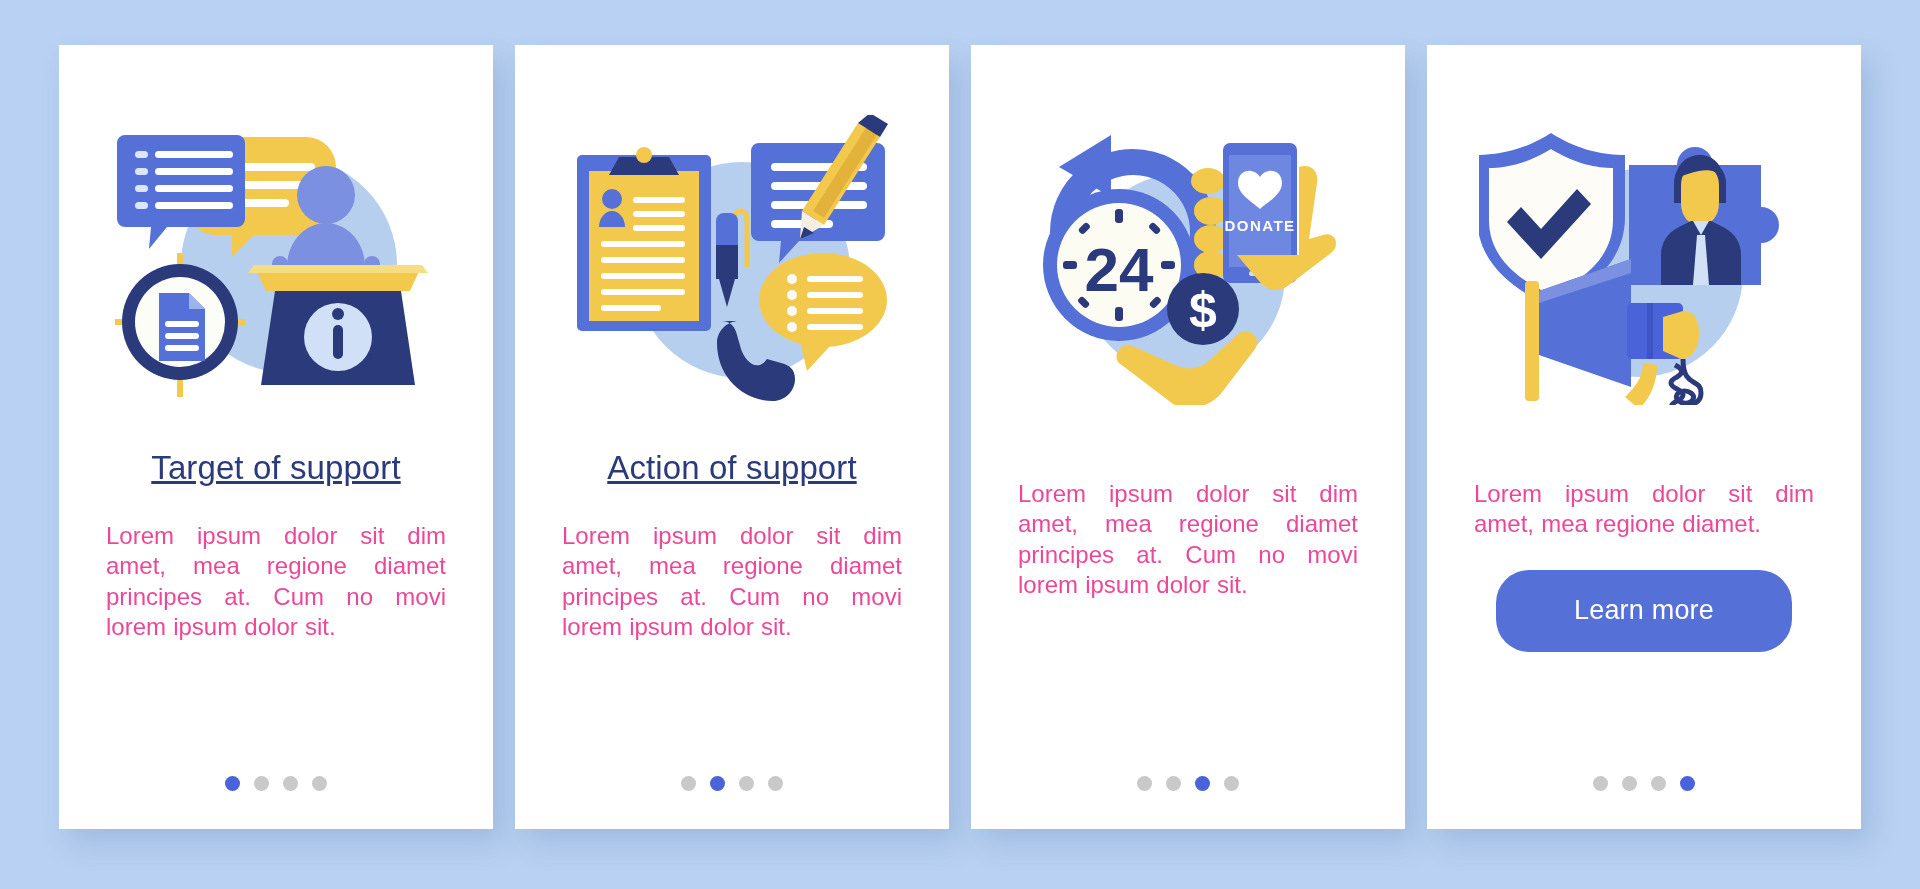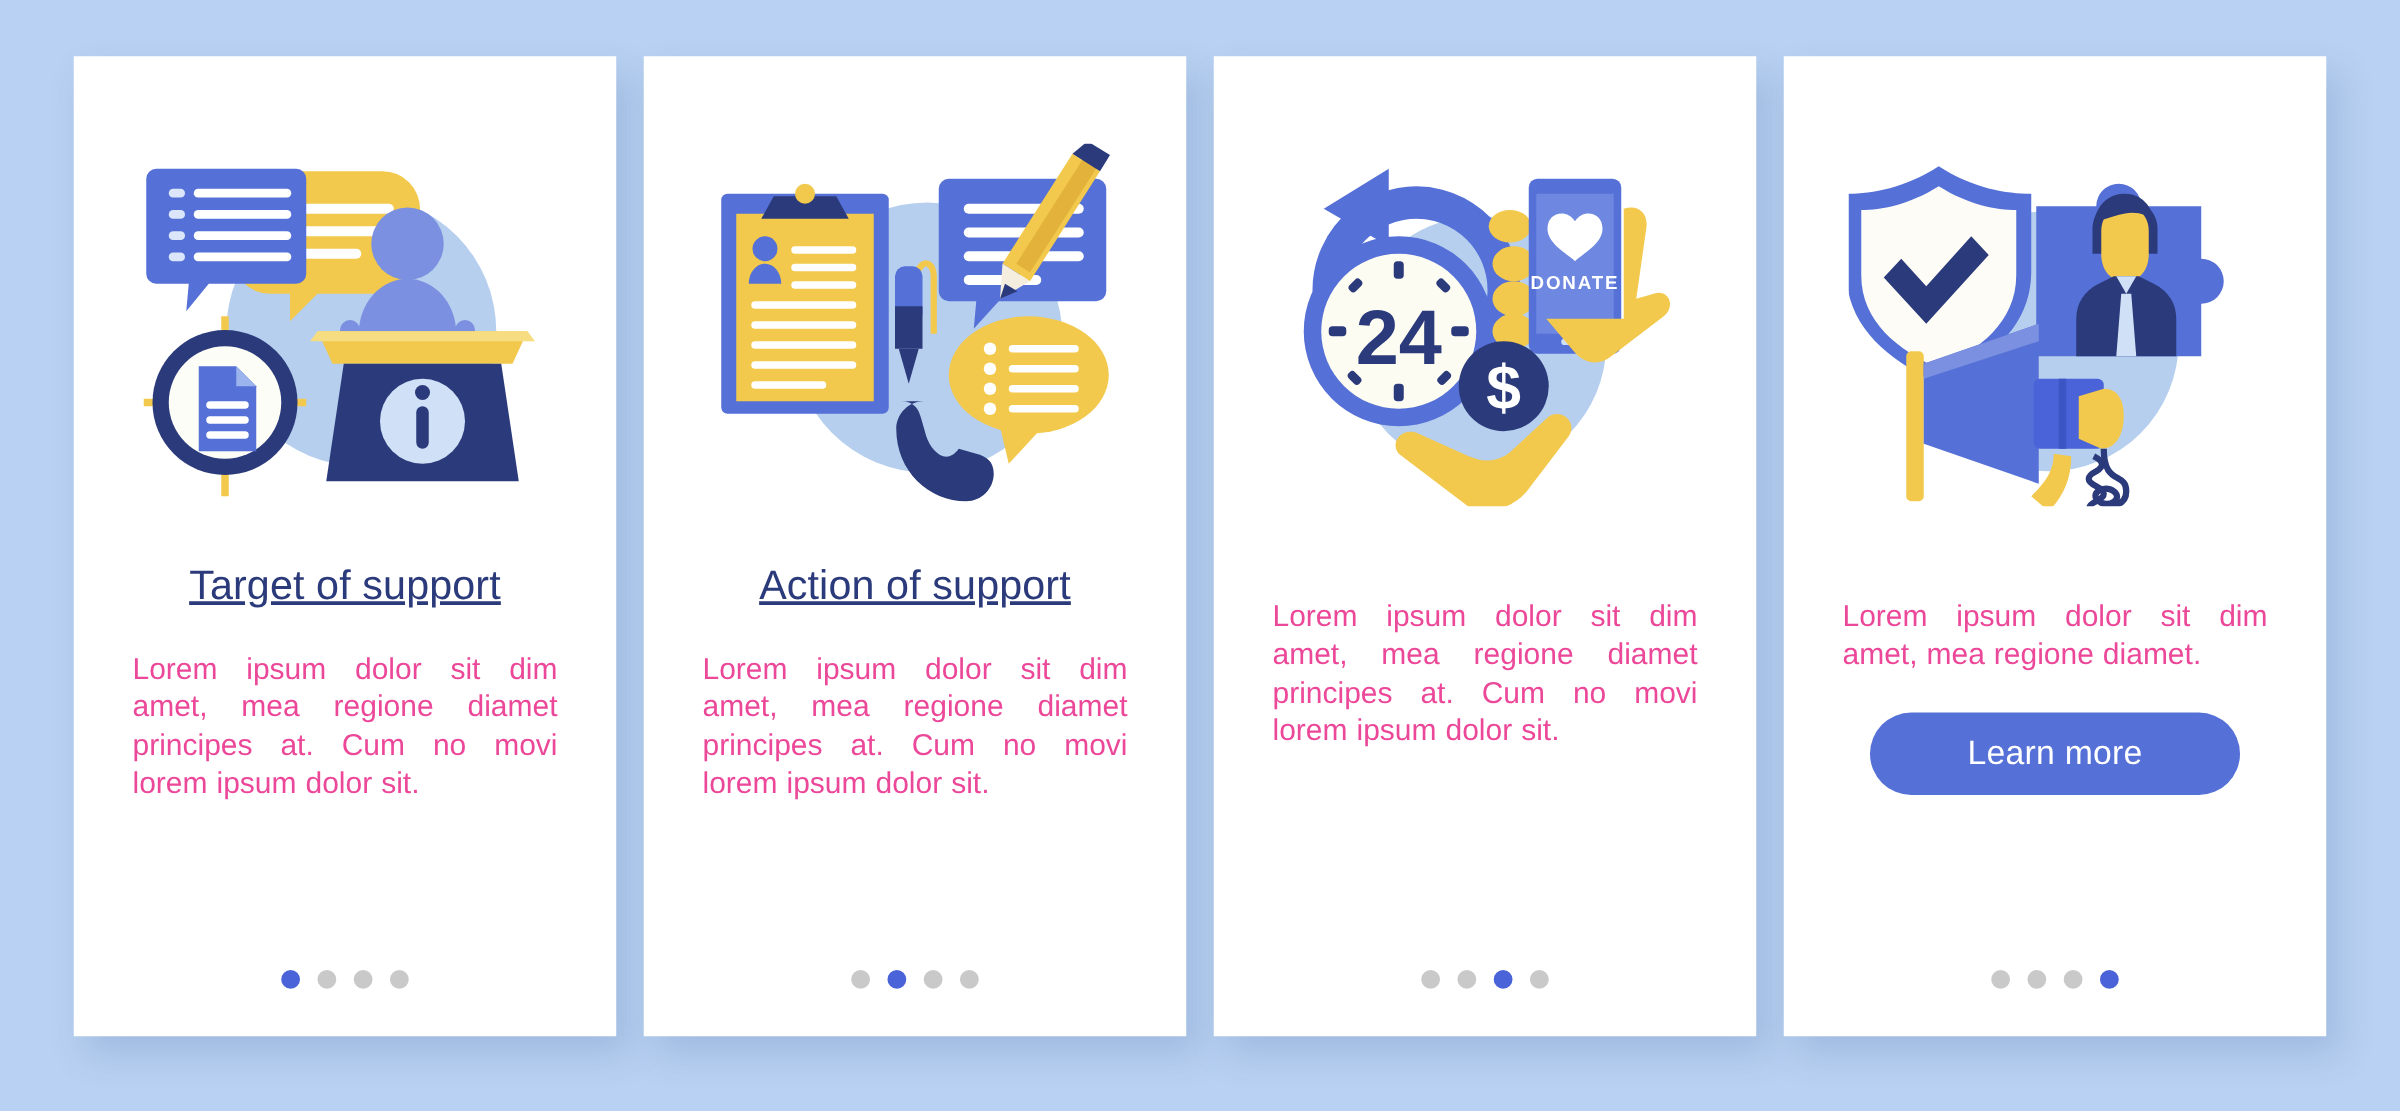--- a/index.html
+++ b/index.html
@@ -60,21 +60,21 @@
     color: #ec4899;
     text-align: justify;
     text-align-last: left;
     word-spacing: .5px;
   }
   .card-body.short { text-align: justify; }
 
   .learn-btn {
     margin-top: 30px;
     width: 296px;
-    height: 66px;
+    height: 82px;
     border: none;
     border-radius: 33px;
     background: #5570d6;
     color: #ffffff;
     font-size: 27px;
     font-family: "Liberation Sans", sans-serif;
     cursor: pointer;
     letter-spacing: .2px;
   }
 

